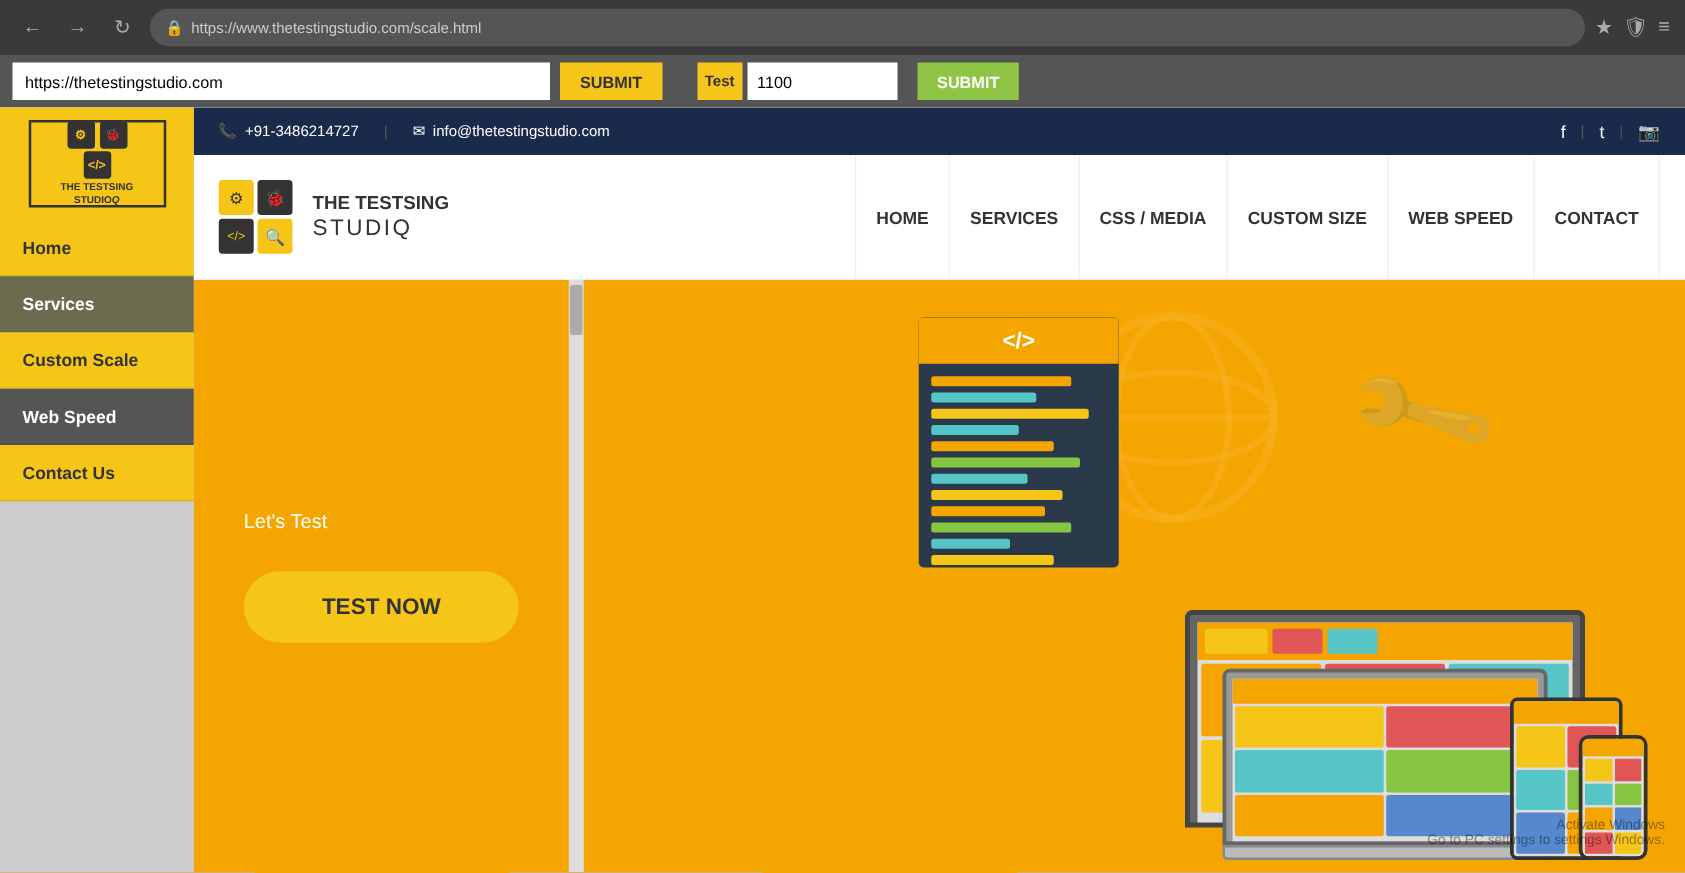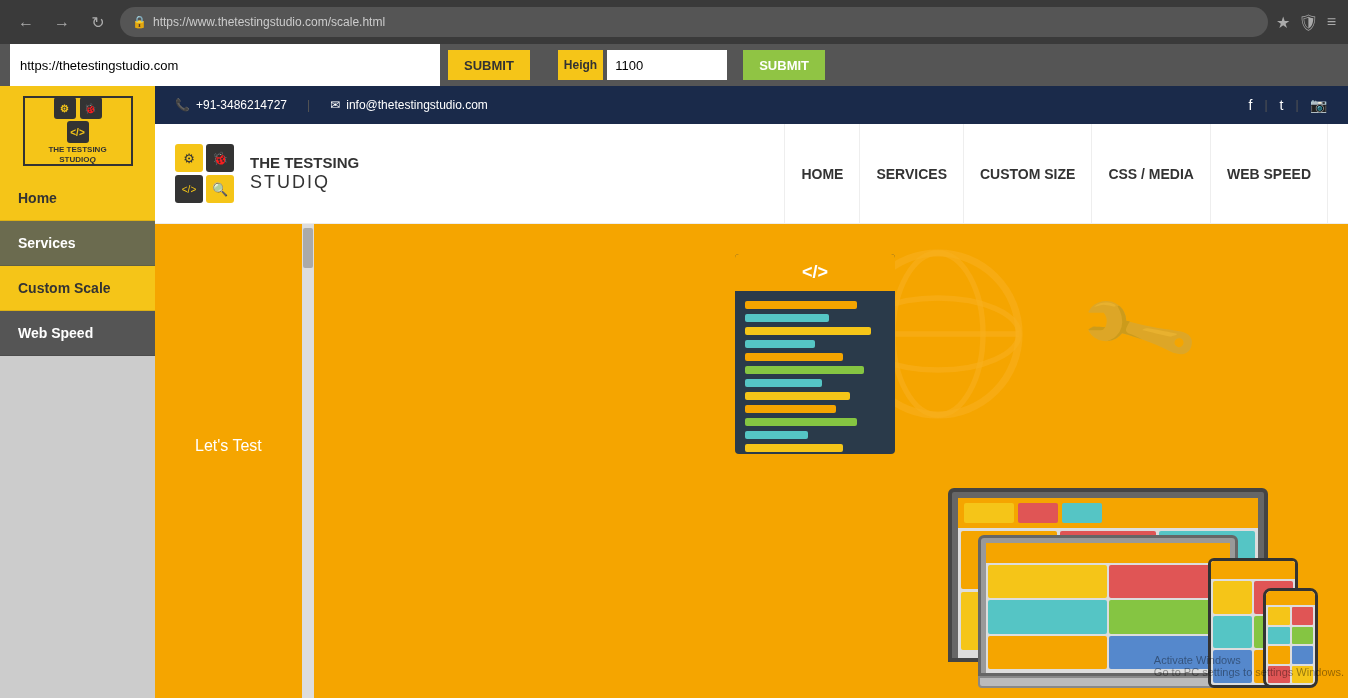--- a/index.html
+++ b/index.html
@@ -51,21 +51,21 @@
       background: #555;
       height: 42px;
       display: flex;
       align-items: center;
       padding: 0 10px;
       gap: 8px;
     }
     .url-input {
       background: white;
       border: none;
-      height: 43px;
+      height: 30px;
       padding: 0 10px;
       font-size: 13px;
       width: 430px;
       outline: none;
     }
     .submit-btn {
       background: #f5c518;
       border: none;
       color: #333;
       font-weight: bold;
@@ -357,24 +357,24 @@
       height: 40px;
       background: #aaa;
       margin-top: 4px;
       border-radius: 2px;
     }
 
     
     .activate-watermark {
       position: absolute;
       bottom: 20px;
-      right: 4px;
+      right: 16px;
       color: rgba(0,0,0,0.4);
       font-size: 11px;
-      text-align: left;
+      text-align: right;
       z-index: 10;
       pointer-events: none;
     }
   </style>
 </head>
 <body>
 
 <div class="browser-chrome">
   <button class="browser-nav-btn">←</button>
   <button class="browser-nav-btn">→</button>
@@ -385,21 +385,21 @@
   </div>
   <button class="browser-action-btn">★</button>
   <button class="browser-action-btn">🛡</button>
   <button class="browser-action-btn">≡</button>
 </div>
 
 <div class="toolbar-row">
   <input class="url-input" type="text" value="https://thetestingstudio.com" style="">
   <button class="submit-btn">SUBMIT</button>
   <div class="size-group">
-    <span class="size-label">Heigh</span>
+    <span class="size-label">Test</span>
     <input class="size-input" type="text" value="1100" style="">
   </div>
   <button class="resize-btn">SUBMIT</button>
 </div>
 
 <div class="website-wrapper">
 
   <div class="mobile-sidebar">
     <div class="mobile-logo">
       <div class="mobile-logo-inner">
@@ -417,20 +417,23 @@
       <span>Home</span>
     </div>
     <div class="mobile-nav-item mobile-nav-services">
       <span>Services</span>
     </div>
     <div class="mobile-nav-item mobile-nav-custom">
       <span>Custom Scale</span>
     </div>
     <div class="mobile-nav-item mobile-nav-webspeed">
       <span>Web Speed</span>
+    </div>
+    <div class="mobile-nav-item mobile-nav-contact">
+      <span>Contact Us</span>
     </div>
   </div>
 
   <div class="website-main">
 
     <div class="top-info-bar">
       <div class="top-info-item">
         <span>📞</span>
         <span>+91-3486214727</span>
       </div>
@@ -457,41 +460,43 @@
           <div class="logo-icon-box yellow">🔍</div>
         </div>
         <div style="margin-left:8px;">
           <div class="logo-text">THE TESTSING</div>
           <div class="logo-studio">STUDIQ</div>
         </div>
       </div>
       <div class="nav-links">
         <a class="nav-link">HOME</a>
         <a class="nav-link">SERVICES</a>
+        <a class="nav-link">CSS / MEDIA</a>
         <a class="nav-link">CUSTOM SIZE</a>
-        <a class="nav-link">CSS / MEDIA</a>
         <a class="nav-link">WEB SPEED</a>
+        <a class="nav-link">CONTACT</a>
       </div>
     </div>
 
     <div class="hero-section">
 
       <div class="globe">
         <svg viewBox="0 0 200 200" xmlns="http://www.w3.org/2000/svg">
           <circle cx="100" cy="100" r="90" fill="none" stroke="rgba(255,200,100,0.6)" stroke-width="8"></circle>
           <ellipse cx="100" cy="100" rx="50" ry="90" fill="none" stroke="rgba(255,200,100,0.6)" stroke-width="6"></ellipse>
           <ellipse cx="100" cy="100" rx="90" ry="40" fill="none" stroke="rgba(255,200,100,0.6)" stroke-width="6"></ellipse>
           <line x1="10" y1="100" x2="190" y2="100" stroke="rgba(255,200,100,0.6)" stroke-width="6"></line>
         </svg>
       </div>
 
       <div class="wrench">🔧</div>
 
       <div class="hero-content">
         <div class="hero-subtitle">Let's Test</div>
+        <button class="test-now-btn">TEST NOW</button>
       </div>
 
       <div class="code-block">
         <div class="code-block-header">&lt;/&gt;</div>
         <div class="code-lines">
           <div class="code-line" style="background:#f5a500;width:80%;"></div>
           <div class="code-line" style="background:#55c5c5;width:60%;"></div>
           <div class="code-line" style="background:#f5c518;width:90%;"></div>
           <div class="code-line" style="background:#55c5c5;width:50%;"></div>
           <div class="code-line" style="background:#f5a500;width:70%;"></div>

